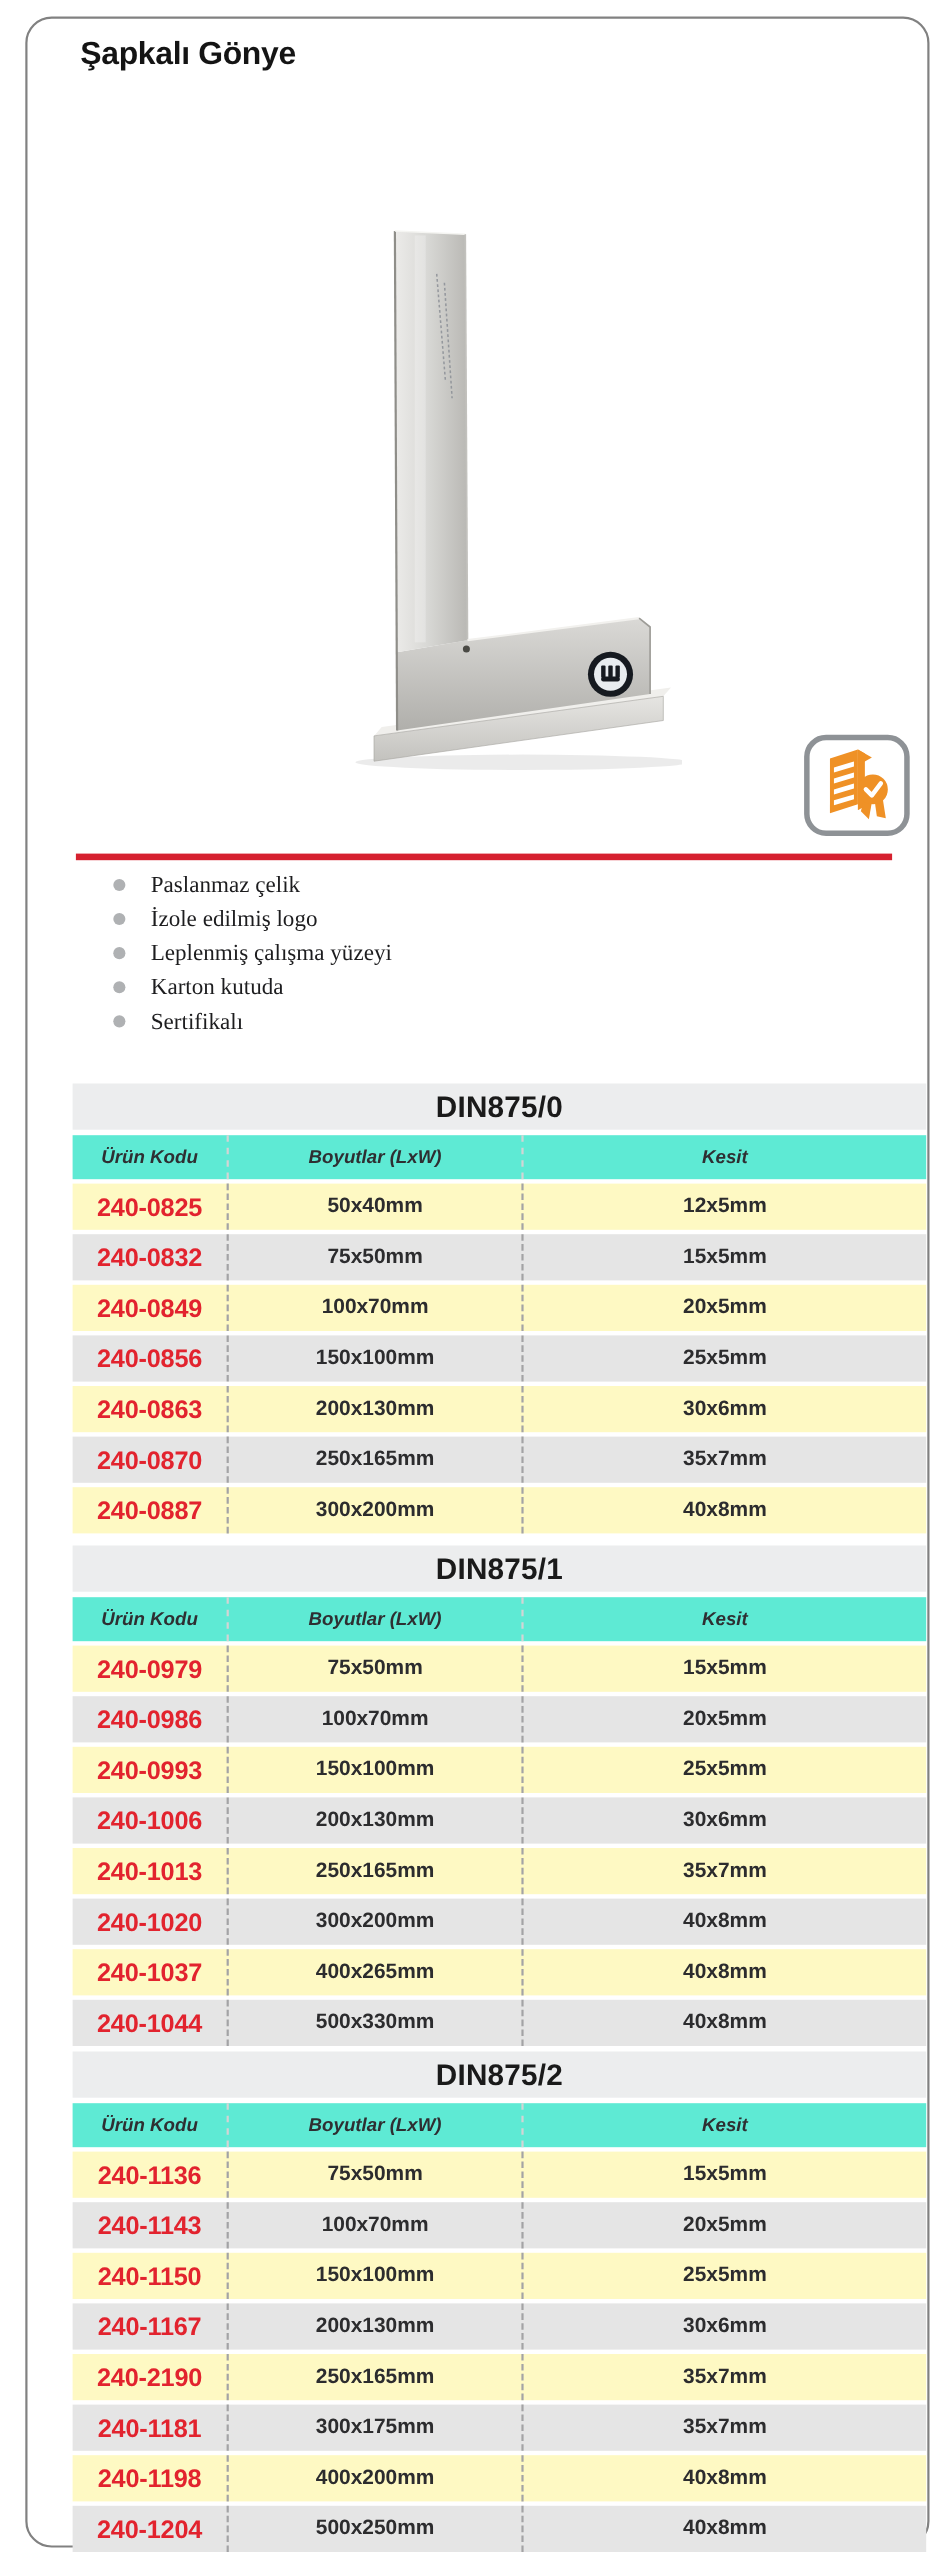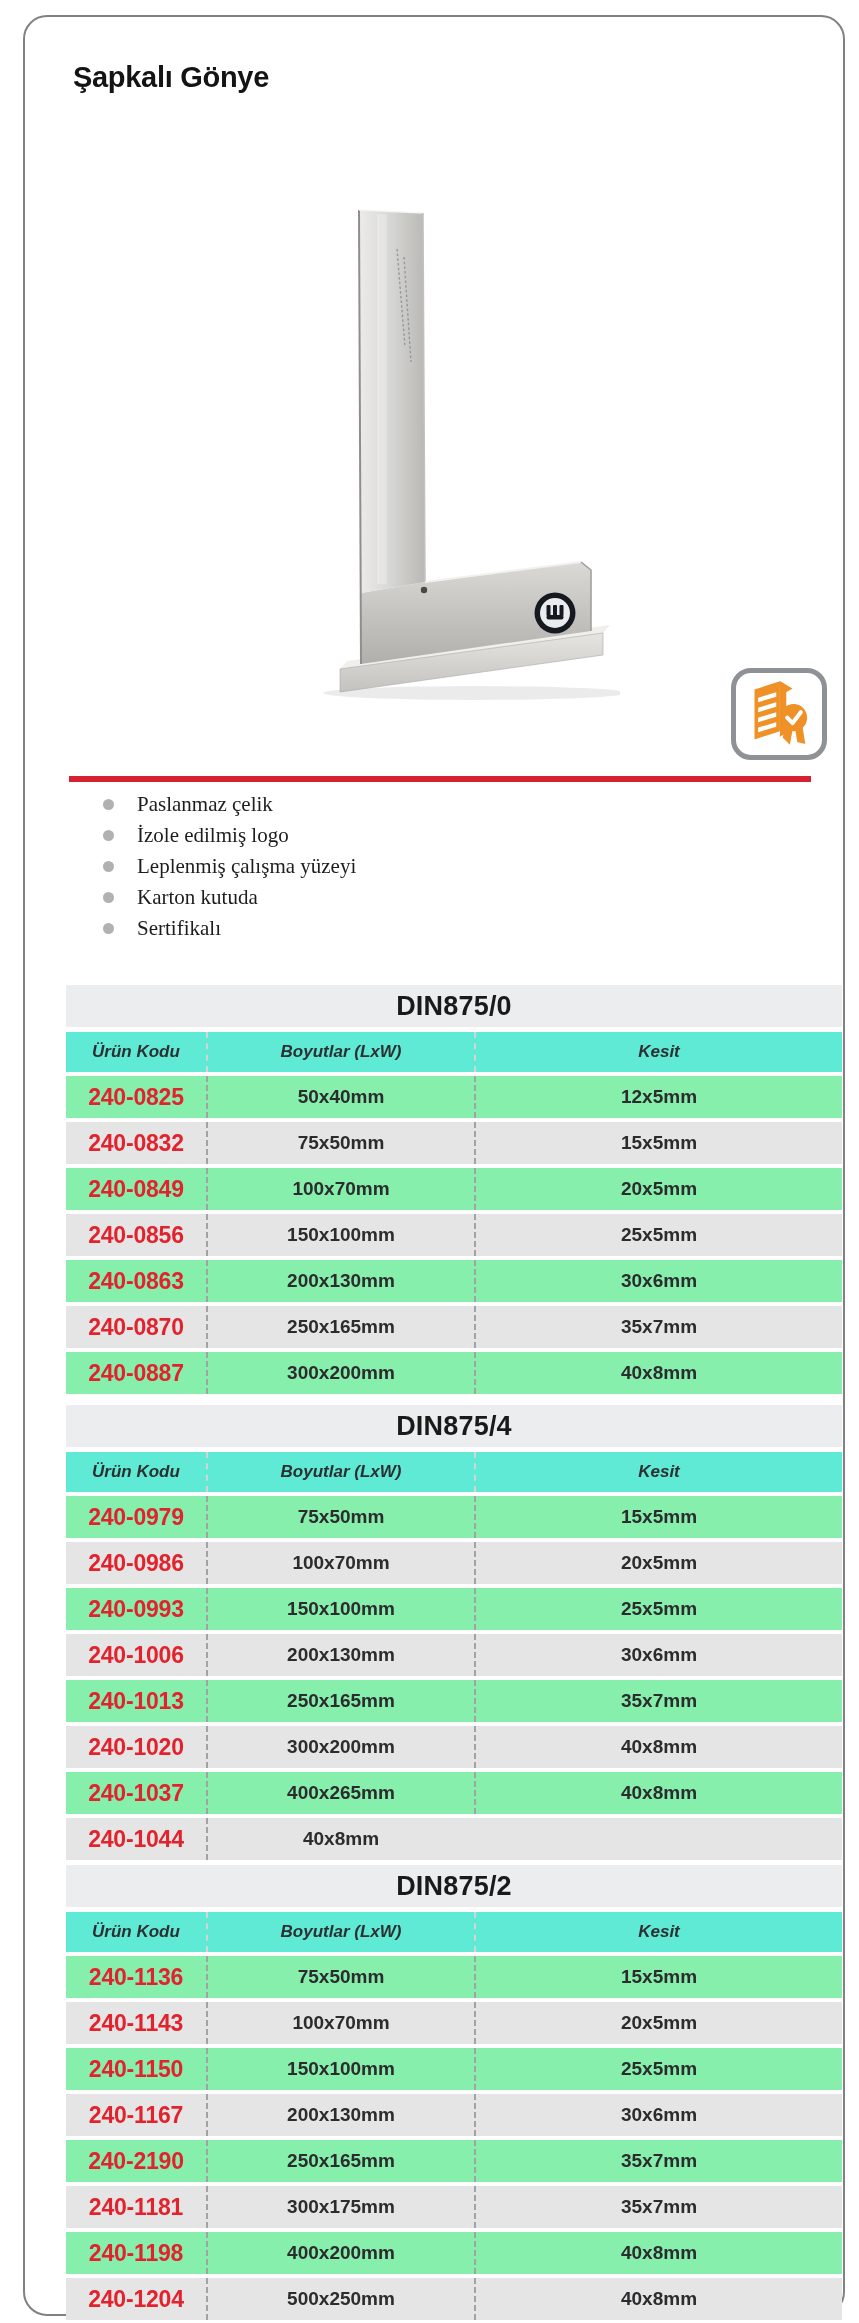--- a/index.html
+++ b/index.html
@@ -1,39 +1,39 @@
 <!DOCTYPE html>
 <html><head>
 <meta charset="utf-8">
 <style>
   html,body{margin:0;padding:0;background:#ffffff;}
   #page{position:relative;width:859px;height:2323px;background:#ffffff;
         font-family:"Liberation Sans", sans-serif;overflow:hidden;}
   .card{position:absolute;left:23px;top:15px;width:822px;height:2301px;
         border:2px solid #818181;border-radius:24px;background:#ffffff;box-sizing:border-box;}
   .page-title{position:absolute;left:48px;top:16px;font-size:29px;font-weight:bold;
-        color:#141414;letter-spacing:-0.3px;margin-top:28px;}
+        color:#141414;letter-spacing:-0.3px;}
   .product-figure{position:absolute;left:295px;top:185px;width:300px;height:500px;}
   .cert-icon-box{position:absolute;left:706px;top:651px;width:96px;height:92px;
         border:5px solid #8E9296;border-radius:20px;background:#ffffff;box-sizing:border-box;
         display:flex;align-items:center;justify-content:center;}
   .red-divider{position:absolute;left:44px;top:759px;width:742px;height:6px;background:#D6212F;}
   .features{position:absolute;left:78px;top:772px;margin:0;padding:0;list-style:none;font-family:Liberation Serif, serif;}
   .features li{display:flex;align-items:center;height:31px;font-size:21px;color:#1d1d1f;}
   .bullet{width:11px;height:11px;border-radius:50%;background:#AFB1B3;margin-right:23px;flex:0 0 auto;}
   .din-table{position:absolute;left:41px;width:776px;}
   .t-title{height:42px;background:#ECEDEE;display:flex;align-items:center;justify-content:center;
         font-size:27px;font-weight:600;color:#1a1a1a;margin-bottom:5px;letter-spacing:0.2px;}
   .t-header{height:40px;background:#5eead4;display:grid;grid-template-columns:140px 268px 1fr;
         margin-bottom:4px;}
   .t-header .cell{display:flex;align-items:center;justify-content:center;
         font-style:italic;font-weight:bold;font-size:17px;color:#2E2F32;}
   .t-header .cell + .cell{border-left:2px dashed #D4D4D4;}
   .t-row{height:42px;display:grid;grid-template-columns:140px 268px 1fr;margin-bottom:4px;}
-  .t-row.light{background:#86efac;}
+  .t-row.light{background:#fef9c3;}
   .t-row.dark{background:#e5e5e5;}
   .t-row .cell{display:flex;align-items:center;justify-content:center;}
   .t-row .cell + .cell{border-left:2px dashed #A3A3A5;}
   .code{color:#E2232E;font-weight:bold;font-size:23px;letter-spacing:-0.2px;}
   .val{color:#2C2C2E;font-weight:bold;font-size:19px;}
 </style>
 </head>
 <body>
 
 <div id="page">
@@ -216,21 +216,21 @@
             </div>
             <div class="cell val">
               <span>300x200mm</span>
             </div>
             <div class="cell val">
               <span>40x8mm</span>
             </div>
           </div>
         </div>
         <div class="din-table" style="top: 1388px;">
-          <div class="t-title">DIN875/4</div>
+          <div class="t-title">DIN875/1</div>
           <div class="t-header">
             <div class="cell">Ürün Kodu</div>
             <div class="cell">Boyutlar (LxW)</div>
             <div class="cell">Kesit</div>
           </div>
           <div class="t-row light">
             <div class="cell code">
               <span>240-0979</span>
             </div>
             <div class="cell val">
@@ -302,20 +302,23 @@
             <div class="cell val">
               <span>400x265mm</span>
             </div>
             <div class="cell val">
               <span>40x8mm</span>
             </div>
           </div>
           <div class="t-row dark">
             <div class="cell code">
               <span>240-1044</span>
+            </div>
+            <div class="cell val">
+              <span>500x330mm</span>
             </div>
             <div class="cell val">
               <span>40x8mm</span>
             </div>
           </div>
         </div>
         <div class="din-table" style="top: 1848px;">
           <div class="t-title">DIN875/2</div>
           <div class="t-header">
             <div class="cell">Ürün Kodu</div>

